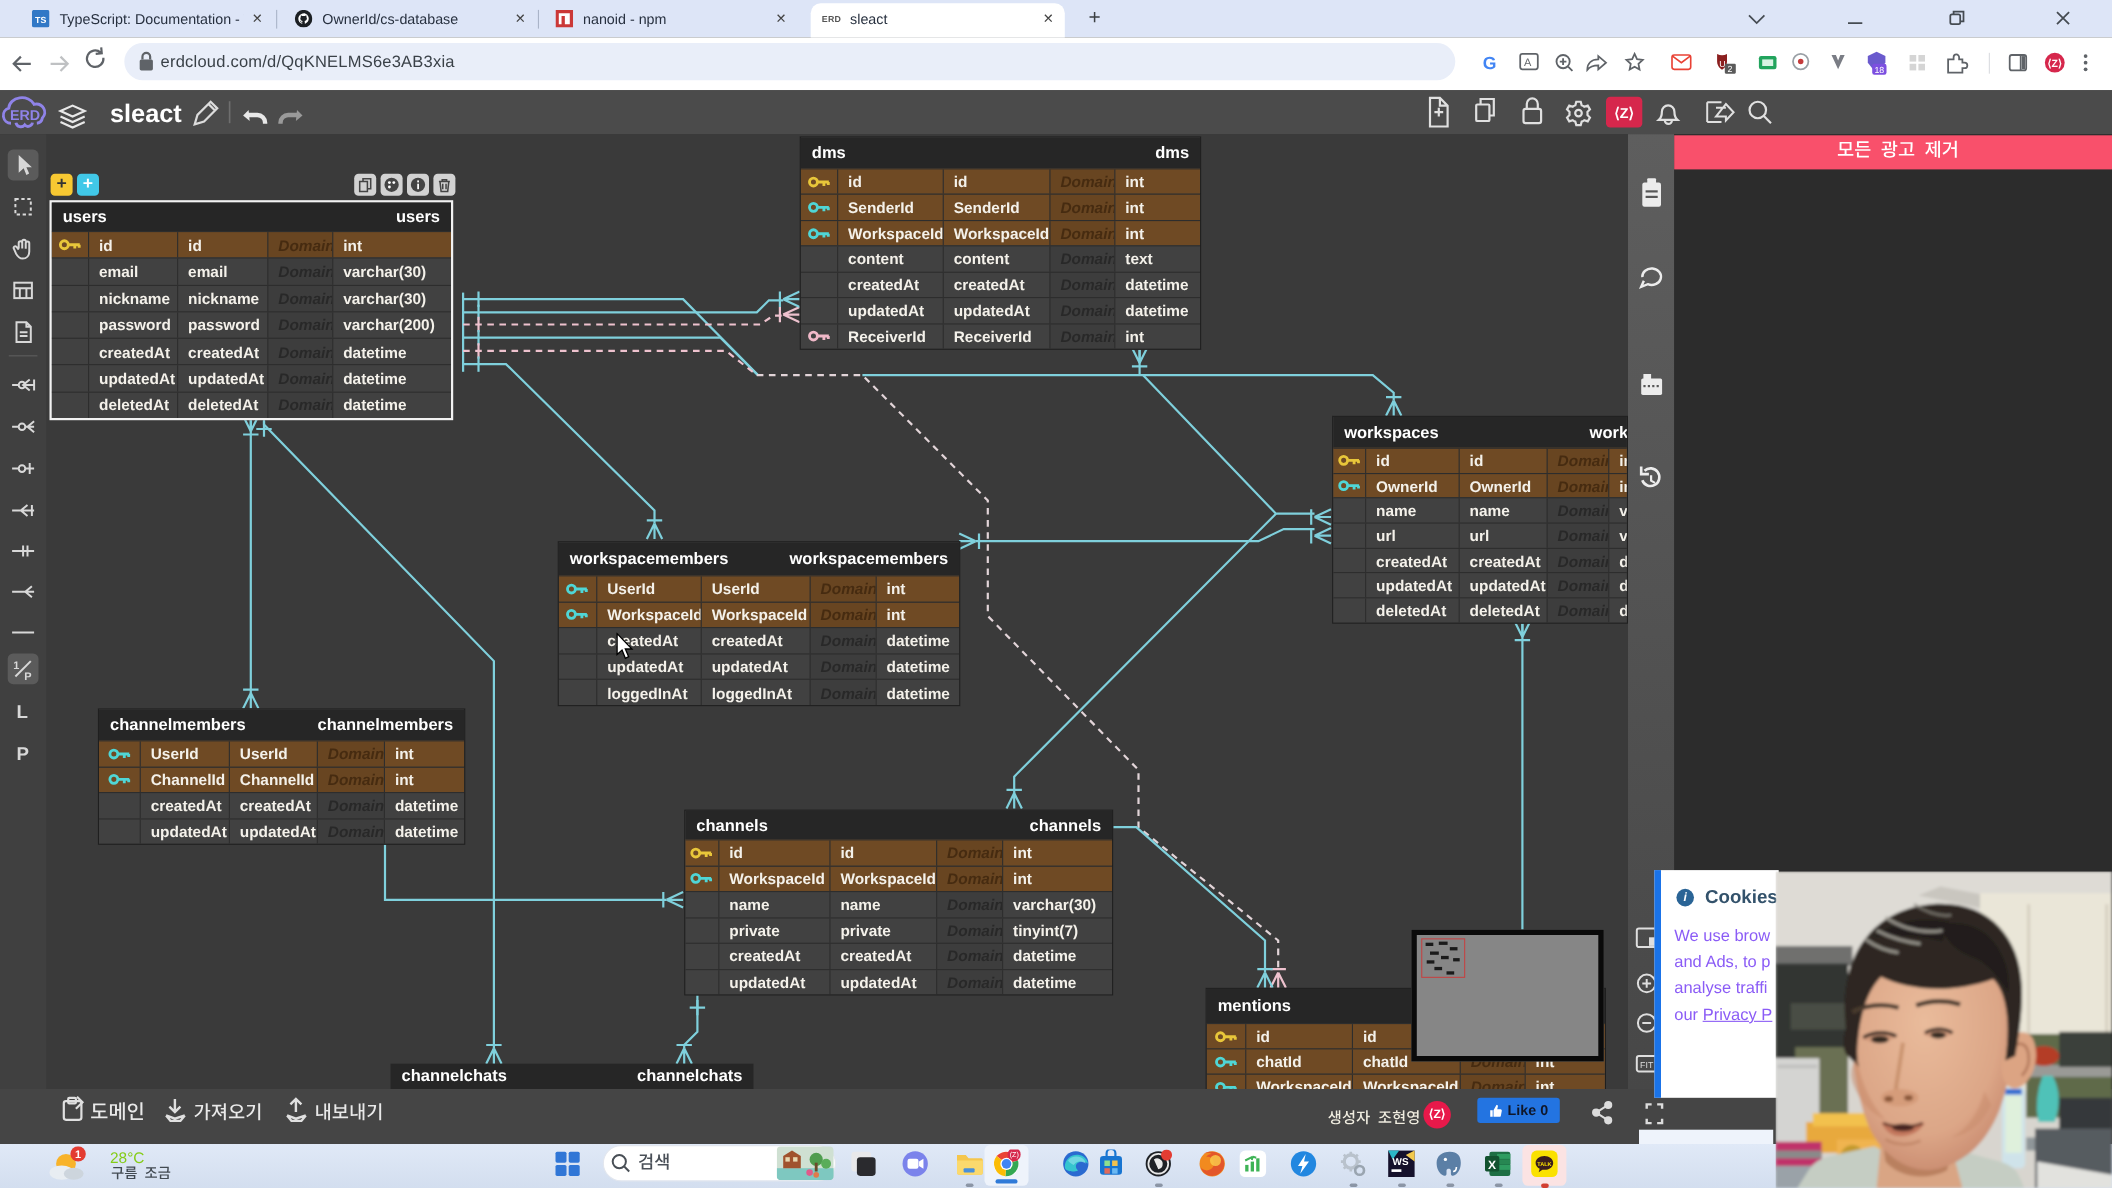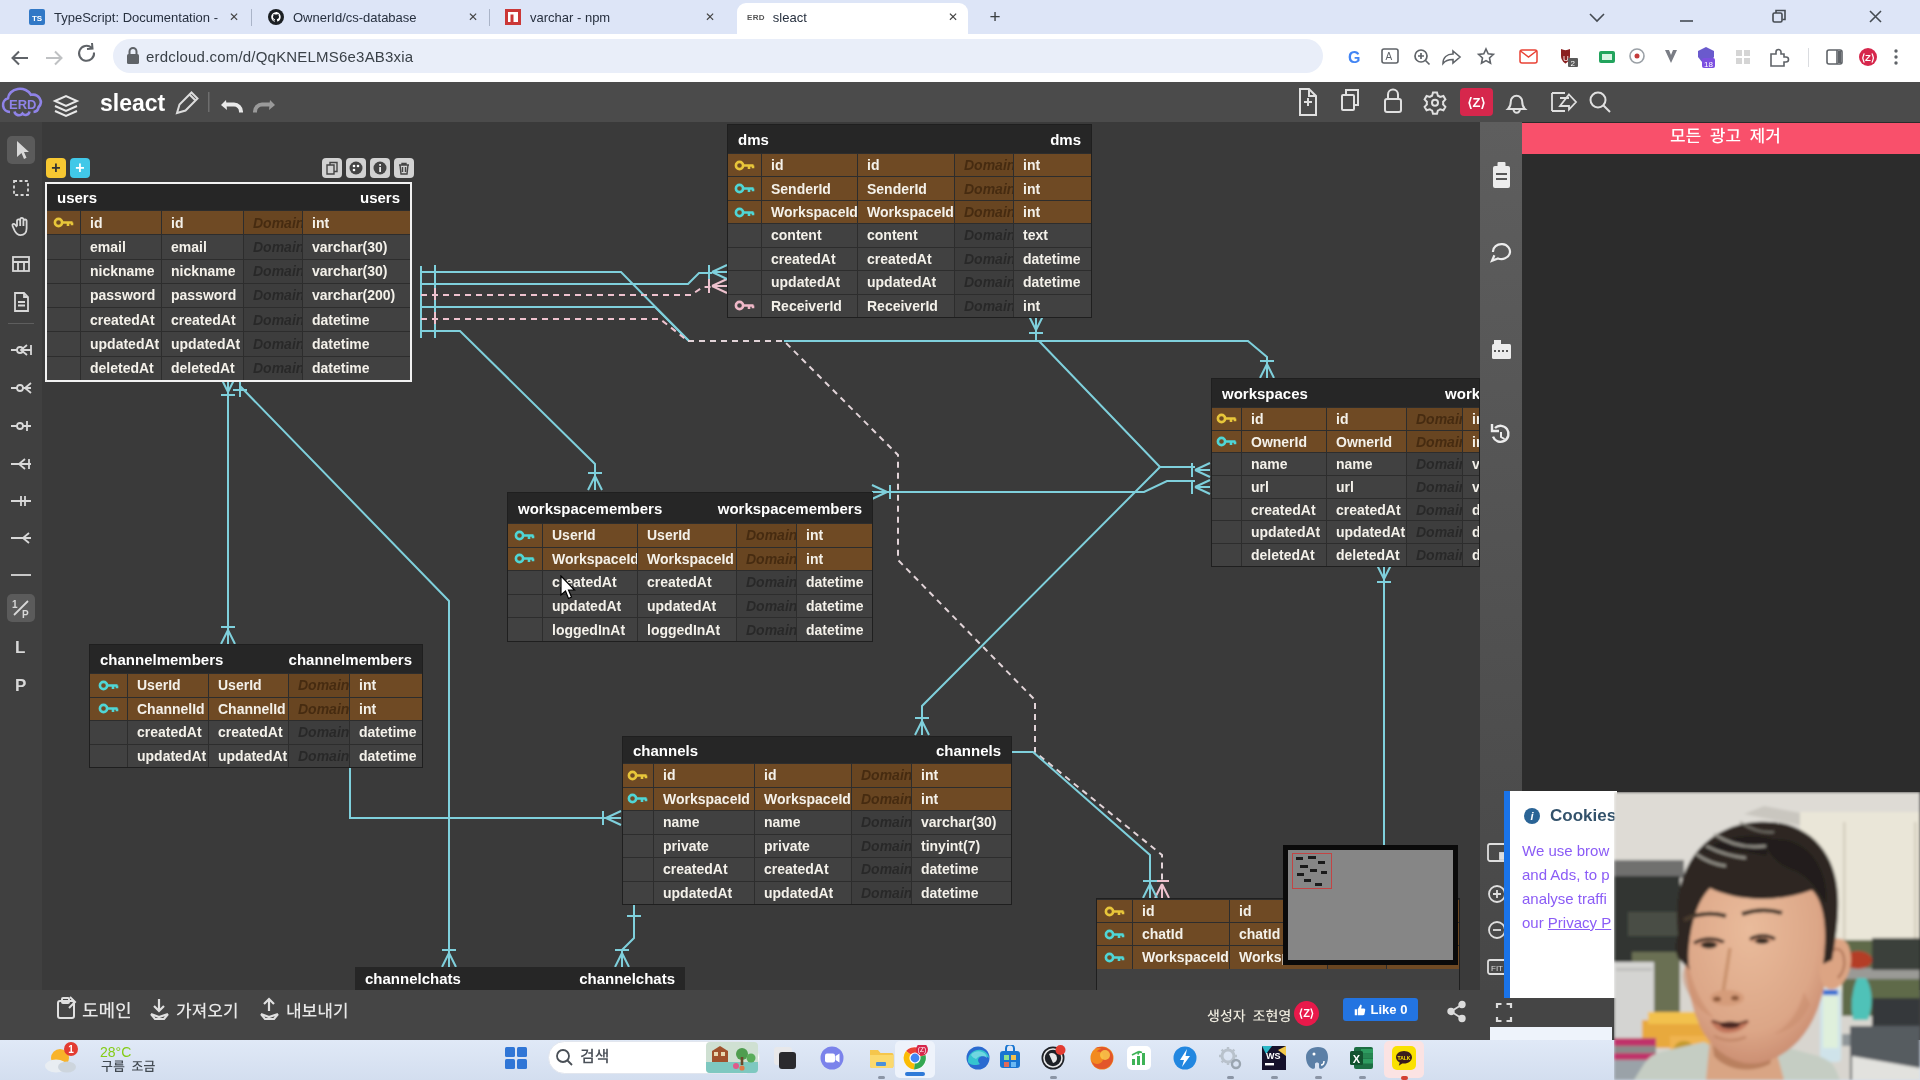--- a/index.html
+++ b/index.html
@@ -59,21 +59,21 @@
     </svg>
     <span style="overflow:hidden;white-space:nowrap;flex:1">OwnerId/cs-database</span>
     <span class="tabx" style="margin-right:10px">✕</span>
   </div>
 <div class="tabsep" style="left:489px"></div>
 <div class="tab" style="left:495px;width:230px;padding-left:10px">
     <svg class="favi" viewBox="0 0 16 16">
       <rect width="16" height="16" fill="#cb3837"></rect>
       <path d="M3 3h10v10H8.5V5.5H5.5V13H3z" fill="#fff"></path>
     </svg>
-    <span style="overflow:hidden;white-space:nowrap;flex:1">varchar - npm</span>
+    <span style="overflow:hidden;white-space:nowrap;flex:1">nanoid - npm</span>
     <span class="tabx" style="margin-right:10px">✕</span>
   </div>
 <div id="activetab"></div>
 <div class="tab" style="left:737px;width:231px;padding-left:10px;z-index:3">
     <span style="font-size:8px;font-weight:bold;color:#555;margin-right:8px;letter-spacing:.3px">ERD</span>
     <span style="flex:1">sleact</span>
     <span class="tabx" style="margin-right:10px">✕</span>
   </div>
 <div class="abs" style="left:984px;top:6px;width:22px;height:22px;color:#3c4043;font-size:19px;text-align:center;line-height:21px">+</div>
 <div id="toolbar"></div>
@@ -602,20 +602,24 @@
     </div>
     <div class="row" style="height:23.5px">
       <div class="keyc" style="width:30px;flex:0 0 30px"></div>
       <div style="width:101px;flex:0 0 101px">updatedAt</div>
       <div style="width:97px;flex:0 0 97px">updatedAt</div>
       <div class="dom" style="width:60px;flex:0 0 60px">Domain</div>
       <div style="flex:1">datetime</div>
     </div>
   </div>
 <div class="tbl" style="left:1096px;top:898px;width:364px;height:102.6px">
+    <div class="hd" style="height:31px">
+      <span>mentions</span>
+      <span>mentions</span>
+    </div>
     <div class="row k" style="height:23.2px">
       <div class="keyc" style="width:35px;flex:0 0 35px">
         <svg width="22" height="13" viewBox="0 0 22 13">
           <g fill="none" stroke="#e8c63a" stroke-width="2.6">
             <circle cx="5.5" cy="6.5" r="3.6"></circle>
             <path d="M9 6.5 H19.5 M15 6.5 V10 M19 6.5 V9.2"></path>
           </g>
         </svg>
       </div>
       <div style="width:97px;flex:0 0 97px">id</div>
@@ -824,21 +828,21 @@
     <g fill="#efecdf" transform="translate(0,32)">
       <path transform="translate(0.0,0) scale(0.014000,-0.014000)" d="M225.0802001953125 775.2399291992188H307.9599609375V660.3998413085938Q307.9599609375 588.159912109375 284.1599426269531 518.3399658203125Q260.35992431640625 448.52001953125 213.57992553710938 392.9000549316406Q166.7999267578125 337.28009033203125 95.91998291015625 306.360107421875L40.08013916015625 387.2398681640625Q101.80010986328125 414.599853515625 142.880126953125 459.15985107421875Q183.96014404296875 503.7198486328125 204.52017211914062 556.4398498535156Q225.0802001953125 609.1598510742188 225.0802001953125 660.3998413085938ZM243.7601318359375 775.2399291992188H326.07989501953125V660.3998413085938Q326.07989501953125 610.9598388671875 345.919921875 562.7998352050781Q365.75994873046875 514.6398315429688 405.77996826171875 475.8598327636719Q445.79998779296875 437.079833984375 504.27996826171875 413.27984619140625L448.7601318359375 333.52008056640625Q380.68017578125 360.88006591796875 335.0201721191406 411.0000305175781Q289.36016845703125 461.1199951171875 266.5601501464844 525.5399475097656Q243.7601318359375 589.9598999023438 243.7601318359375 660.3998413085938ZM720.0001831054688 830.679931640625H819.7598876953125V269.47998046875H720.0001831054688ZM590.0399780273438 596.31982421875H750.4401245117188V511.320068359375H590.0399780273438ZM525.2001953125 813.679931640625H623.7199096679688V298.47998046875H525.2001953125ZM515.1199951171875 252.5599365234375Q610.2799682617188 252.5599365234375 679.5999450683594 232.8199462890625Q748.919921875 213.0799560546875 786.5599060058594 175.43997192382812Q824.1998901367188 137.79998779296875 824.1998901367188 85.32000732421875Q824.1998901367188 32.84002685546875 786.5599060058594 -4.5799560546875Q748.919921875 -41.99993896484375 679.5999450683594 -61.73992919921875Q610.2799682617188 -81.47991943359375 515.1199951171875 -81.47991943359375Q420.52001953125 -81.47991943359375 350.9200439453125 -61.73992919921875Q281.320068359375 -41.99993896484375 243.68008422851562 -4.5799560546875Q206.04010009765625 32.84002685546875 206.04010009765625 85.32000732421875Q206.04010009765625 137.79998779296875 243.68008422851562 175.43997192382812Q281.320068359375 213.0799560546875 350.9200439453125 232.8199462890625Q420.52001953125 252.5599365234375 515.1199951171875 252.5599365234375ZM515.1199951171875 172.60015869140625Q418.59991455078125 172.60015869140625 364.2198486328125 150.2401123046875Q309.83978271484375 127.88006591796875 309.83978271484375 85.32000732421875Q309.83978271484375 43.75994873046875 364.2198486328125 20.89990234375Q418.59991455078125 -1.96014404296875 515.1199951171875 -1.96014404296875Q579.3600463867188 -1.96014404296875 625.1600952148438 8.279876708984375Q670.9601440429688 18.5198974609375 695.18017578125 37.899932861328125Q719.4002075195312 57.27996826171875 719.4002075195312 85.32000732421875Q719.4002075195312 127.88006591796875 665.5801391601562 150.2401123046875Q611.7600708007812 172.60015869140625 515.1199951171875 172.60015869140625Z"></path>
       <path transform="translate(12.9,0) scale(0.014000,-0.014000)" d="M268.08013916015625 781.5999145507812H354.9998779296875V693.1598510742188Q354.9998779296875 603.3198852539062 324.9798583984375 525.679931640625Q294.9598388671875 448.03997802734375 237.7198486328125 390.3600158691406Q180.4798583984375 332.6800537109375 96.87994384765625 302.4400634765625L41.92010498046875 386.99981689453125Q115.9200439453125 412.11981201171875 166.06005859375 458.5198059082031Q216.2000732421875 504.9197998046875 242.14010620117188 565.7398071289062Q268.08013916015625 626.559814453125 268.08013916015625 693.1598510742188ZM288.56005859375 781.5999145507812H373.6798095703125V697.6398315429688Q373.6798095703125 634.9998168945312 398.4398498535156 578.1198120117188Q423.19989013671875 521.2398071289062 471.3199157714844 477.9598083496094Q519.43994140625 434.6798095703125 588.0798950195312 411.559814453125L532.9200439453125 329.56005859375Q454.56011962890625 358.36004638671875 399.8401184082031 411.9800109863281Q345.1201171875 465.5999755859375 316.840087890625 539.0199279785156Q288.56005859375 612.4398803710938 288.56005859375 697.6398315429688ZM698.1201782226562 831.1199340820312H803.35986328125V293.03997802734375H698.1201782226562ZM498.8399658203125 267.9599609375Q641.919921875 267.9599609375 724.3598937988281 221.81997680664062Q806.7998657226562 175.67999267578125 806.7998657226562 93.08001708984375Q806.7998657226562 10.36004638671875 724.3598937988281 -35.5599365234375Q641.919921875 -81.47991943359375 498.8399658203125 -81.47991943359375Q355.760009765625 -81.47991943359375 273.10003662109375 -35.5599365234375Q190.4400634765625 10.36004638671875 190.4400634765625 93.08001708984375Q190.4400634765625 175.67999267578125 273.10003662109375 221.81997680664062Q355.760009765625 267.9599609375 498.8399658203125 267.9599609375ZM498.8399658203125 185.76019287109375Q434.0399169921875 185.76019287109375 388.5198669433594 175.14016723632812Q342.99981689453125 164.5201416015625 318.83978271484375 143.76010131835938Q294.67974853515625 123.00006103515625 294.67974853515625 93.08001708984375Q294.67974853515625 63.5999755859375 318.83978271484375 42.779937744140625Q342.99981689453125 21.95989990234375 388.5198669433594 11.05987548828125Q434.0399169921875 0.15985107421875 498.8399658203125 0.15985107421875Q563.6400146484375 0.15985107421875 608.9400634765625 11.05987548828125Q654.2401123046875 21.95989990234375 678.400146484375 42.779937744140625Q702.5601806640625 63.5999755859375 702.5601806640625 93.08001708984375Q702.5601806640625 123.00006103515625 678.400146484375 143.76010131835938Q654.2401123046875 164.5201416015625 608.9400634765625 175.14016723632812Q563.6400146484375 185.76019287109375 498.8399658203125 185.76019287109375ZM513.8800048828125 650.1597900390625H716.920166015625V564.1600341796875H513.8800048828125Z"></path>
       <path transform="translate(25.8,0) scale(0.014000,-0.014000)" d="M262.16015625 694.6000366210938H345.59991455078125V566.6397705078125Q345.59991455078125 492.99981689453125 327.139892578125 420.35986328125Q308.67987060546875 347.71990966796875 274.65985107421875 283.5399475097656Q240.63983154296875 219.3599853515625 193.55984497070312 169.58001708984375Q146.4798583984375 119.800048828125 88.7999267578125 91.320068359375L28.7200927734375 174.31982421875Q81.0400390625 199.7998046875 123.76004028320312 242.37979125976562Q166.48004150390625 284.95977783203125 197.54006958007812 338.57977294921875Q228.60009765625 392.19976806640625 245.380126953125 450.69976806640625Q262.16015625 509.19976806640625 262.16015625 566.6397705078125ZM283.080078125 694.6000366210938H366.079833984375V566.6397705078125Q366.079833984375 513.3197631835938 382.1998596191406 458.5997619628906Q398.31988525390625 403.8797607421875 428.21990966796875 353.19976806640625Q458.11993408203125 302.519775390625 500.61993408203125 262.21978759765625Q543.1199340820312 221.9197998046875 595.3198852539062 196.99981689453125L536.800048828125 114.00006103515625Q478.68011474609375 141.9200439453125 432.1001281738281 189.48001098632812Q385.5201416015625 237.03997802734375 352.1001281738281 297.99993896484375Q318.68011474609375 358.95989990234375 300.8800964355469 427.7598571777344Q283.080078125 496.559814453125 283.080078125 566.6397705078125ZM62.320068359375 740.7199096679688H558.9999389648438V653.6001586914062H62.320068359375ZM649.0001831054688 831.1199340820312H754.2398681640625V-82.679931640625H649.0001831054688ZM730.679931640625 471.4798583984375H896.0799560546875V384.360107421875H730.679931640625Z"></path>
       <path transform="translate(45.6,0) scale(0.014000,-0.014000)" d="M46.12005615234375 115.43988037109375H873.9999389648438V29.44012451171875H46.12005615234375ZM407.72015380859375 328.27996826171875H511.9598388671875V89.35992431640625H407.72015380859375ZM404.36016845703125 714.1599731445312H493.2799072265625V668.079833984375Q493.2799072265625 611.1598510742188 474.6598815917969 560.119873046875Q456.03985595703125 509.07989501953125 422.13983154296875 465.3199157714844Q388.23980712890625 421.5599365234375 342.0798034667969 387.2999572753906Q295.9197998046875 353.03997802734375 240.67984008789062 328.6199951171875Q185.43988037109375 304.20001220703125 124.79998779296875 292.4000244140625L82.4801025390625 375.95977783203125Q135.8800048828125 384.759765625 184.13998413085938 404.3797607421875Q232.39996337890625 423.999755859375 272.5799865722656 451.999755859375Q312.760009765625 479.999755859375 342.1800537109375 514.5997619628906Q371.60009765625 549.1997680664062 387.9801330566406 587.9997863769531Q404.36016845703125 626.7998046875 404.36016845703125 668.079833984375ZM425.16009521484375 714.1599731445312H513.6398315429688V668.079833984375Q513.6398315429688 626.7998046875 530.0198669433594 588.4997863769531Q546.39990234375 550.1997680664062 576.3199462890625 515.6597595214844Q606.239990234375 481.1197509765625 646.7000122070312 453.6197509765625Q687.1600341796875 426.1197509765625 736.4800109863281 406.999755859375Q785.7999877929688 387.8797607421875 839.7598876953125 379.6397705078125L798 296.6400146484375Q736.2401123046875 308.44000244140625 680.2201538085938 332.0799865722656Q624.2001953125 355.719970703125 577.7601928710938 389.699951171875Q531.3201904296875 423.679931640625 497.1401672363281 466.659912109375Q462.96014404296875 509.639892578125 444.06011962890625 560.3998718261719Q425.16009521484375 611.1598510742188 425.16009521484375 668.079833984375ZM114.36004638671875 754.4798583984375H803.6399536132812V669.7200927734375H114.36004638671875Z"></path>
       <path transform="translate(58.5,0) scale(0.014000,-0.014000)" d="M698.1201782226562 830.679931640625H803.35986328125V134.280029296875H698.1201782226562ZM559.5999755859375 595.2398681640625H739.5200805664062V510.92010498046875H559.5999755859375ZM559.5999755859375 401.47991943359375H739.5200805664062V317.60015869140625H559.5999755859375ZM47.800048828125 726.7198486328125H555.0400390625V643.5200805664062H47.800048828125ZM305.3659376061481 601.0399780273438Q367.32000732421875 601.0399780273438 414.79998779296875 578.7999877929688Q462.27996826171875 556.5599975585938 489.0799560546875 516.760009765625Q515.8799438476562 476.96002197265625 515.8799438476562 424.13175147470804Q515.8799438476562 372.36004638671875 489.0799560546875 332.2800598144531Q462.27996826171875 292.2000732421875 414.79998779296875 269.7400817871094Q367.32000732421875 247.28009033203125 305.3659376061481 247.28009033203125Q244.48004150390625 247.28009033203125 196.78005981445312 269.7400817871094Q149.080078125 292.2000732421875 122.28009033203125 332.2800598144531Q95.4801025390625 372.36004638671875 95.4801025390625 424.13175147470804Q95.4801025390625 476.96002197265625 122.28009033203125 516.760009765625Q149.080078125 556.5599975585938 196.78005981445312 578.7999877929688Q244.48004150390625 601.0399780273438 305.3659376061481 601.0399780273438ZM305.6800231933594 519.960205078125Q256.35992431640625 519.960205078125 225.51986694335938 494.0601501464844Q194.6798095703125 468.16009521484375 194.6798095703125 424.1600341796875Q194.6798095703125 380.15997314453125 225.51986694335938 354.5399169921875Q256.35992431640625 328.91986083984375 305.6800231933594 328.91986083984375Q355.0001220703125 328.91986083984375 386.0601806640625 354.5399169921875Q417.1202392578125 380.15997314453125 417.1202392578125 424.1600341796875Q417.1202392578125 468.16009521484375 386.0601806640625 494.0601501464844Q355.0001220703125 519.960205078125 305.6800231933594 519.960205078125ZM254.00018310546875 832.919921875H358.79986572265625V674.9199829101562H254.00018310546875ZM208.4400634765625 20.599853515625H824.119873046875V-64.2799072265625H208.4400634765625ZM208.4400634765625 193.0400390625H313.23974609375V-19.48004150390625H208.4400634765625Z"></path>
       <path transform="translate(71.4,0) scale(0.014000,-0.014000)" d="M456.76007080078125 705.119873046875H731.5200805664062V620.6801147460938H456.76007080078125ZM456.76007080078125 498.03985595703125H731.5200805664062V413.16009521484375H456.76007080078125ZM296.44000244140625 779.8399047851562Q364.3599853515625 779.8399047851562 417.9999694824219 751.3199157714844Q471.63995361328125 722.7999267578125 502.93994140625 673.3799438476562Q534.2399291992188 623.9599609375 534.2399291992188 559.47998046875Q534.2399291992188 495.1199951171875 502.93994140625 445.70001220703125Q471.63995361328125 396.280029296875 417.9999694824219 367.98004150390625Q364.3599853515625 339.6800537109375 296.44000244140625 339.6800537109375Q229.08001708984375 339.6800537109375 175.1600341796875 367.98004150390625Q121.24005126953125 396.280029296875 89.9400634765625 445.70001220703125Q58.64007568359375 495.1199951171875 58.64007568359375 559.47998046875Q58.64007568359375 623.9599609375 89.9400634765625 673.3799438476562Q121.24005126953125 722.7999267578125 175.1600341796875 751.3199157714844Q229.08001708984375 779.8399047851562 296.44000244140625 779.8399047851562ZM296.44000244140625 690.920166015625Q256.99993896484375 690.920166015625 225.7598876953125 674.7001342773438Q194.51983642578125 658.4801025390625 176.45980834960938 629.0000610351562Q158.3997802734375 599.52001953125 158.3997802734375 559.47998046875Q158.3997802734375 519.9999389648438 176.45980834960938 490.5198974609375Q194.51983642578125 461.03985595703125 225.7598876953125 444.75982666015625Q256.99993896484375 428.47979736328125 296.44000244140625 428.47979736328125Q336.4400634765625 428.47979736328125 367.68011474609375 444.75982666015625Q398.920166015625 461.03985595703125 416.7001953125 490.5198974609375Q434.480224609375 519.9999389648438 434.480224609375 559.47998046875Q434.480224609375 599.52001953125 416.7001953125 629.0000610351562Q398.920166015625 658.4801025390625 367.68011474609375 674.7001342773438Q336.4400634765625 690.920166015625 296.44000244140625 690.920166015625ZM698.1201782226562 831.1199340820312H803.35986328125V293.03997802734375H698.1201782226562ZM498.8399658203125 272.9599609375Q593.9999389648438 272.9599609375 662.8199157714844 251.77996826171875Q731.639892578125 230.5999755859375 769.2198791503906 191.239990234375Q806.7998657226562 151.8800048828125 806.7998657226562 95.96002197265625Q806.7998657226562 40.0400390625 769.2198791503906 0.1800537109375Q731.639892578125 -39.679931640625 662.8199157714844 -60.579925537109375Q593.9999389648438 -81.47991943359375 498.8399658203125 -81.47991943359375Q403.67999267578125 -81.47991943359375 334.6400146484375 -60.579925537109375Q265.60003662109375 -39.679931640625 228.02005004882812 0.1800537109375Q190.4400634765625 40.0400390625 190.4400634765625 95.96002197265625Q190.4400634765625 151.8800048828125 228.02005004882812 191.239990234375Q265.60003662109375 230.5999755859375 334.6400146484375 251.77996826171875Q403.67999267578125 272.9599609375 498.8399658203125 272.9599609375ZM498.8399658203125 191.2001953125Q434.0399169921875 191.2001953125 387.9598693847656 180.08016967773438Q341.87982177734375 168.96014404296875 317.71978759765625 147.92010498046875Q293.55975341796875 126.88006591796875 293.55975341796875 95.96002197265625Q293.55975341796875 65.47998046875 317.71978759765625 43.93994140625Q341.87982177734375 22.39990234375 387.9598693847656 11.279876708984375Q434.0399169921875 0.15985107421875 498.8399658203125 0.15985107421875Q564.2000122070312 0.15985107421875 609.7800598144531 11.279876708984375Q655.360107421875 22.39990234375 679.5201416015625 43.93994140625Q703.68017578125 65.47998046875 703.68017578125 95.96002197265625Q703.68017578125 126.88006591796875 679.5201416015625 147.92010498046875Q655.360107421875 168.96014404296875 609.7800598144531 180.08016967773438Q564.2000122070312 191.2001953125 498.8399658203125 191.2001953125Z"></path>
     </g>
   </svg>
 <div class="abs" style="left:1294px;top:1001px;width:25px;height:25px;border-radius:50%;background:#e8194a;color:#fff;font-weight:bold;font-size:11px;text-align:center;line-height:25px">⟨Z⟩</div>
-<div class="abs" style="left:1343px;top:998px;width:75px;height:23px;background:#2374e1;border-radius:3px;color:#ffffff;font-size:13px;font-weight:bold;display:flex;align-items:center;justify-content:center;gap:5px"><svg width="12" height="12" viewBox="0 0 16 16">
+<div class="abs" style="left:1343px;top:998px;width:75px;height:23px;background:#2374e1;border-radius:3px;color:#0f172a;font-size:13px;font-weight:bold;display:flex;align-items:center;justify-content:center;gap:5px"><svg width="12" height="12" viewBox="0 0 16 16">
       <path d="M1,7 h3 v8 h-3 z M5,15 h7 c1.5,0 2,-1 2,-2 l1,-5 c.2,-1 -.5,-2 -1.5,-2 h-4 l.8,-3.5 c.2,-1 -.6,-2 -1.6,-2 l-3.7,6.5 z" fill="#fff"></path>
     </svg>Like&nbsp;0</div>
 <svg class="abs" style="left:1446px;top:1000px" width="80" height="24" viewBox="0 0 80 24">
     <g stroke="#dcdcdc" stroke-width="1.8" fill="#dcdcdc">
       <circle cx="16" cy="4.5" r="2.8"></circle>
       <circle cx="5" cy="11.5" r="2.8"></circle>
       <circle cx="16" cy="18.5" r="2.8"></circle>
       <path d="M5,11.5 L16,4.5 M5,11.5 L16,18.5" fill="none"></path>
     </g>
     <g stroke="#dcdcdc" stroke-width="2.2" fill="none">

